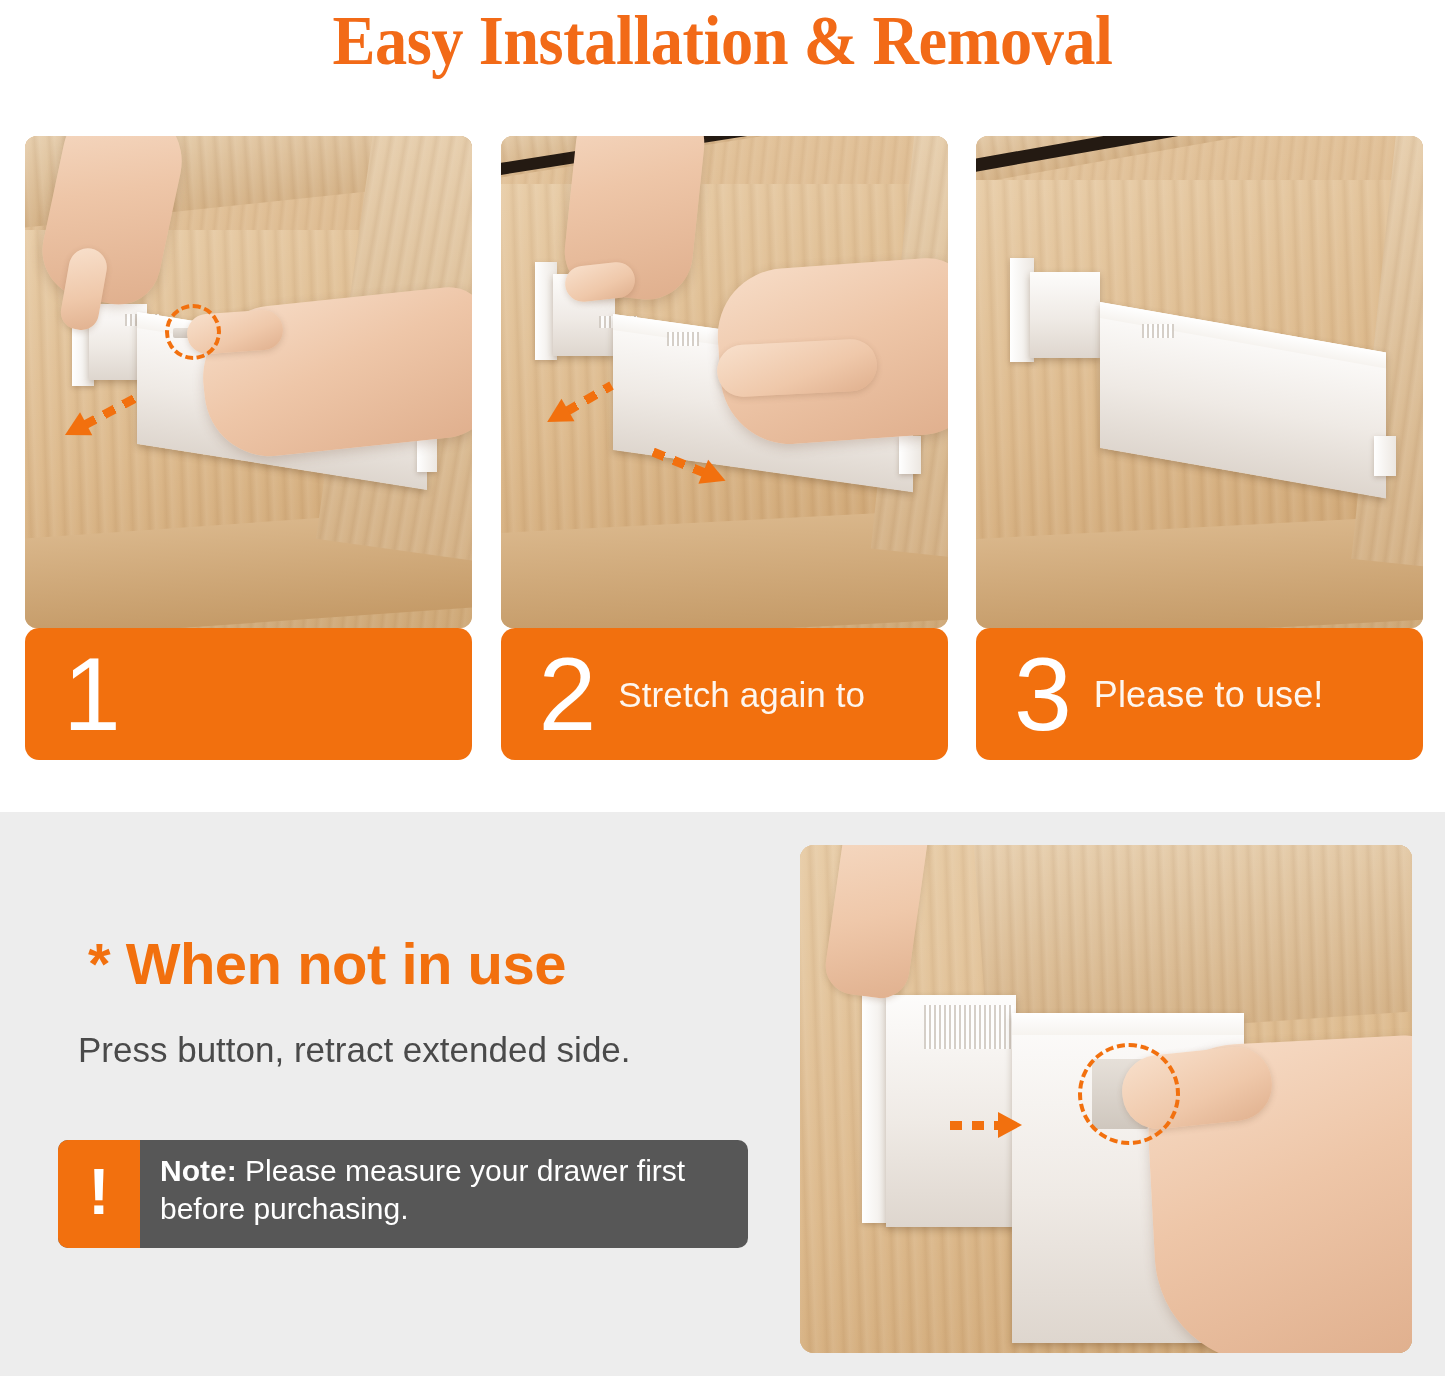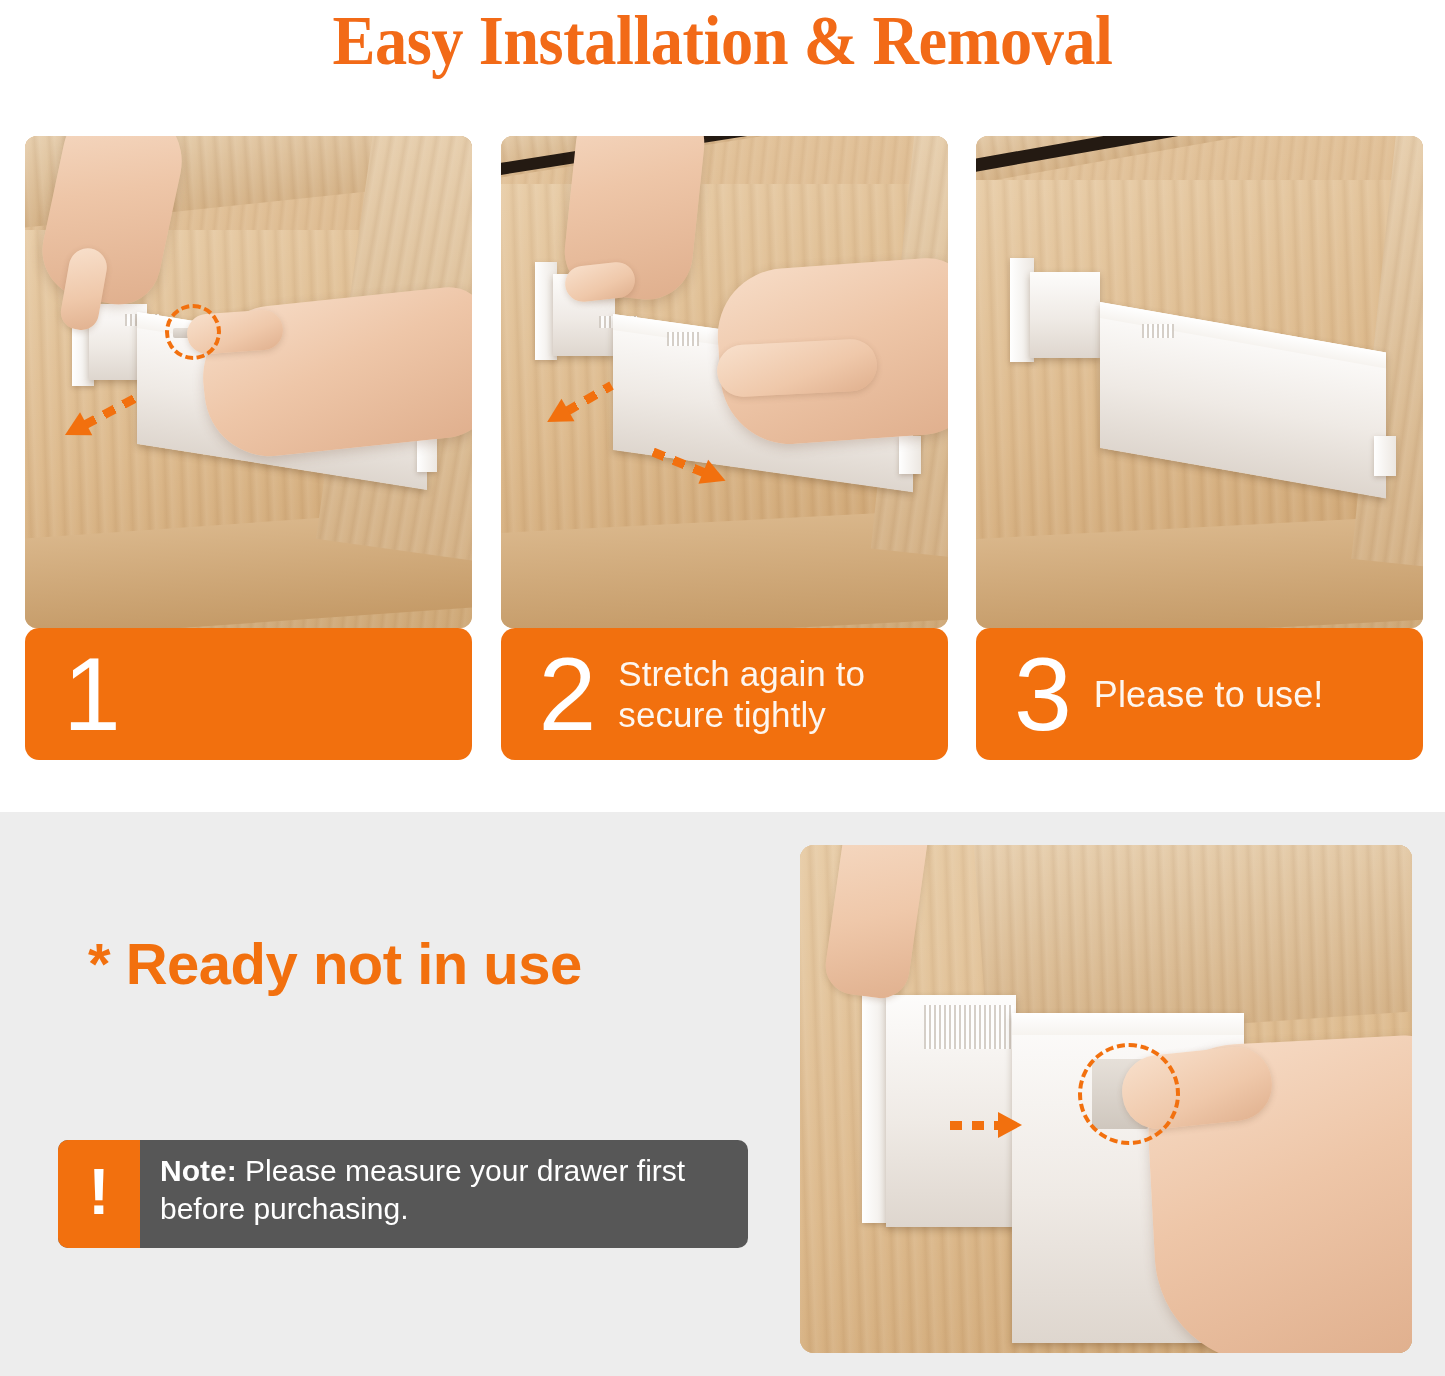--- a/index.html
+++ b/index.html
@@ -342,21 +342,20 @@
         </div>
         <div class="dash-arrow arrow-right" style="left:150px;top:322px;width:56px;transform:rotate(22deg);">
           <div class="shaft" style="width:56px;"></div>
           <div class="head"></div>
         </div>
       </div>
       <div class="caption-bar">
         <span class="step-number">2</span>
         <span class="step-text">
           <span>Stretch again to</span><br>
-          <span>secure tightly</span>
         </span>
       </div>
     </div>
 
     <div class="step-card">
       <div class="photo">
         <div class="wood-back"></div>
         <div class="wood-rail" style="left:-20px;top:-10px;width:500px;height:60px;transform:rotate(-10deg);transform-origin:left top;"></div>
         <div class="dark-gap" style="left:-20px;top:26px;width:500px;height:13px;transform:rotate(-10deg);transform-origin:left top;"></div>
         <div class="drawer-floor" style="left:-14px;top:44px;width:490px;height:372px;"></div>
@@ -374,21 +373,22 @@
         <span class="step-number">3</span>
         <span class="step-text">Please to use!</span>
       </div>
     </div>
 
   </div>
 </div>
 
 <div id="bottom-section">
 
-  <div id="notuse-heading">* Ready not in use</div>
+  <div id="notuse-heading">* When not in use</div>
+  <div id="notuse-sub">Press button, retract extended side.</div>
 
   <div id="note-box">
     <div id="note-icon-block">
       <span class="bang">!</span>
     </div>
     <div id="note-text">
       <b>Note:</b><span> Please measure your drawer first before purchasing.</span>
     </div>
   </div>
 

